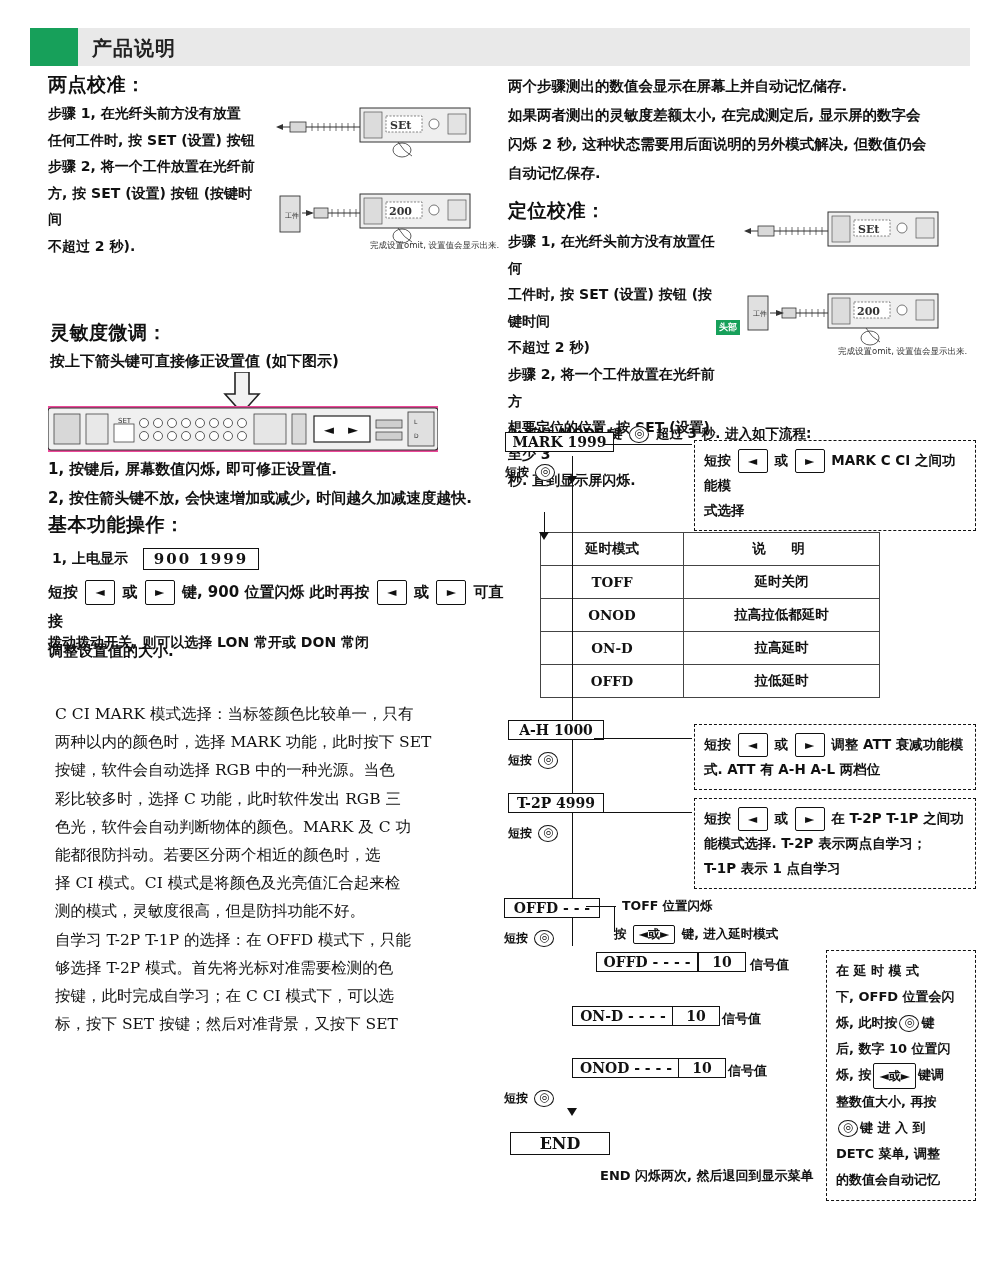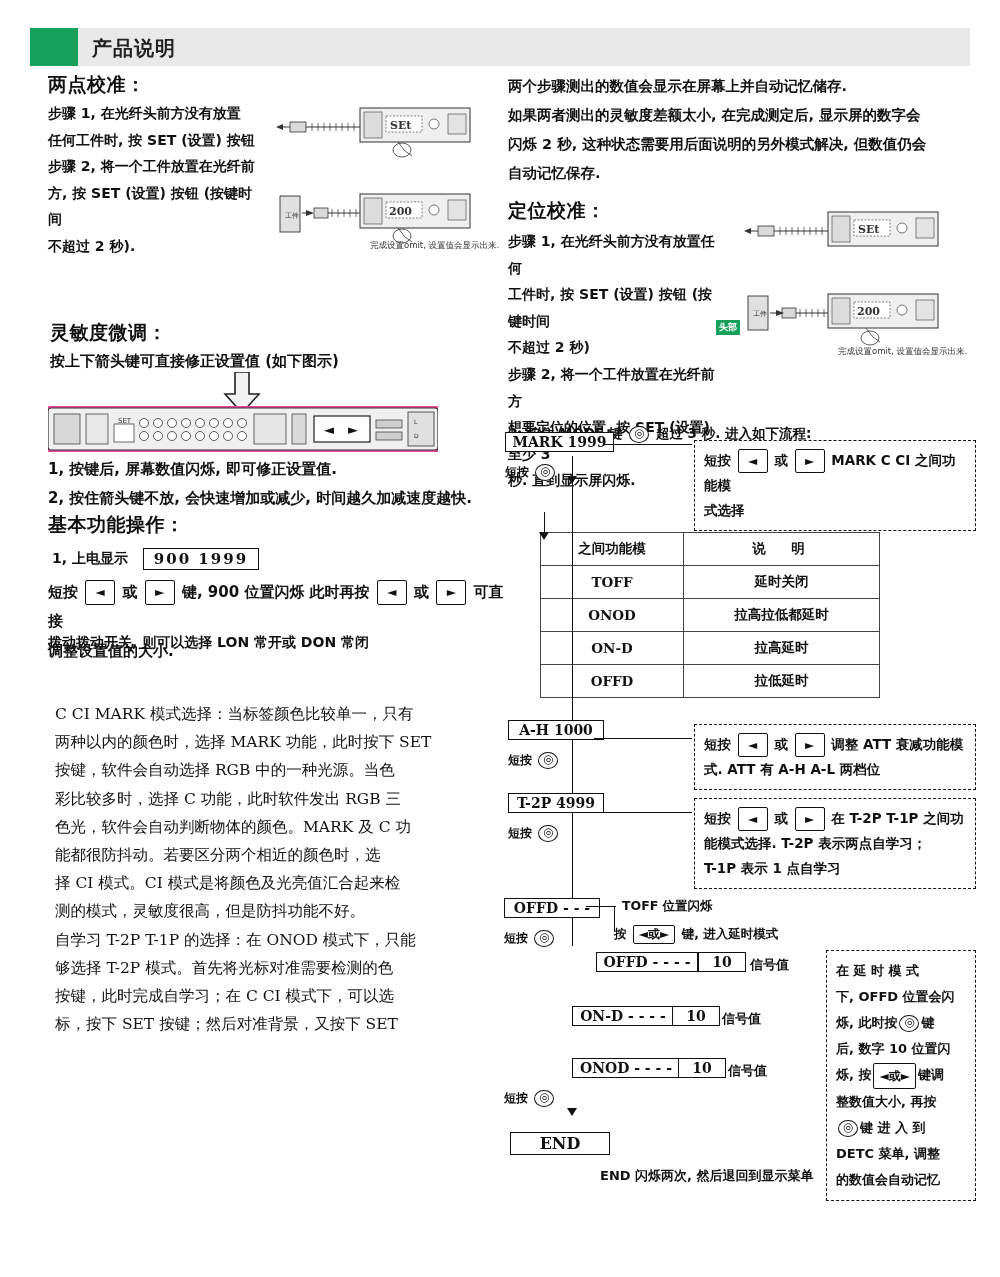--- a/index.html
+++ b/index.html
@@ -267,21 +267,21 @@
 
   <div class="abs" id="para-block">
     <div>C CI MARK 模式选择：当标签颜色比较单一，只有</div>
     <div>两种以内的颜色时，选择 MARK 功能，此时按下 SET</div>
     <div>按键，软件会自动选择 RGB 中的一种光源。当色</div>
     <div>彩比较多时，选择 C 功能，此时软件发出 RGB 三</div>
     <div>色光，软件会自动判断物体的颜色。MARK 及 C 功</div>
     <div>能都很防抖动。若要区分两个相近的颜色时，选</div>
     <div>择 CI 模式。CI 模式是将颜色及光亮值汇合起来检</div>
     <div>测的模式，灵敏度很高，但是防抖功能不好。</div>
-    <div>自学习 T-2P T-1P 的选择：在 ONOD 模式下，只能</div>
+    <div>自学习 T-2P T-1P 的选择：在 OFFD 模式下，只能</div>
     <div>够选择 T-2P 模式。首先将光标对准需要检测的色</div>
     <div>按键，此时完成自学习；在 C CI 模式下，可以选</div>
     <div>标，按下 SET 按键；然后对准背景，又按下 SET</div>
   </div>
 
   <div class="abs" id="right-top">
     <div>两个步骤测出的数值会显示在屏幕上并自动记忆储存.</div>
     <div>如果两者测出的灵敏度差额太小, 在完成测定后, 显示屏的数字会</div>
     <div>闪烁 2 秒, 这种状态需要用后面说明的另外模式解决, 但数值仍会</div>
     <div>自动记忆保存.</div>
@@ -354,21 +354,21 @@
 
   <div class="abs" id="mode-step">
     <span>2, 按住 MODE 键</span>
     <span class="keycap mode">◎</span>
     <span>超过 3 秒. 进入如下流程:</span>
   </div>
 
   <table id="delay-table">
     <thead>
       <tr>
-        <th class="c1">之间功能模</th>
+        <th class="c1">延时模式</th>
         <th class="sp">说　明</th>
       </tr>
     </thead>
     <tbody>
       <tr>
         <td>TOFF</td>
         <td>延时关闭</td>
       </tr>
       <tr>
         <td>ONOD</td>

